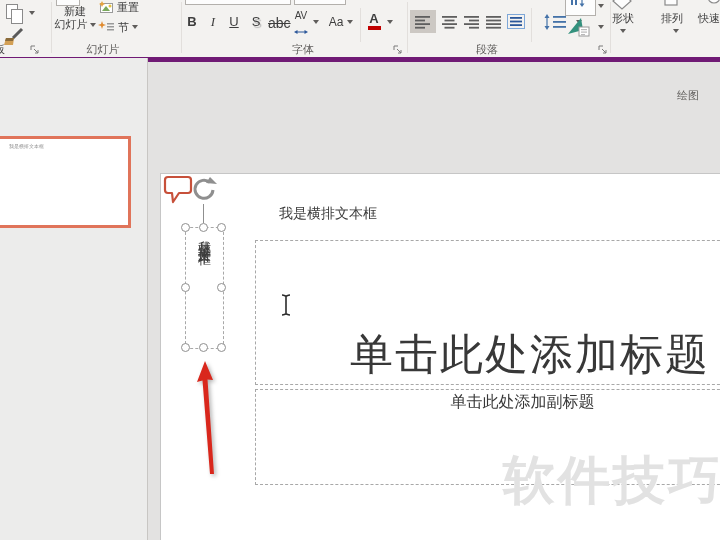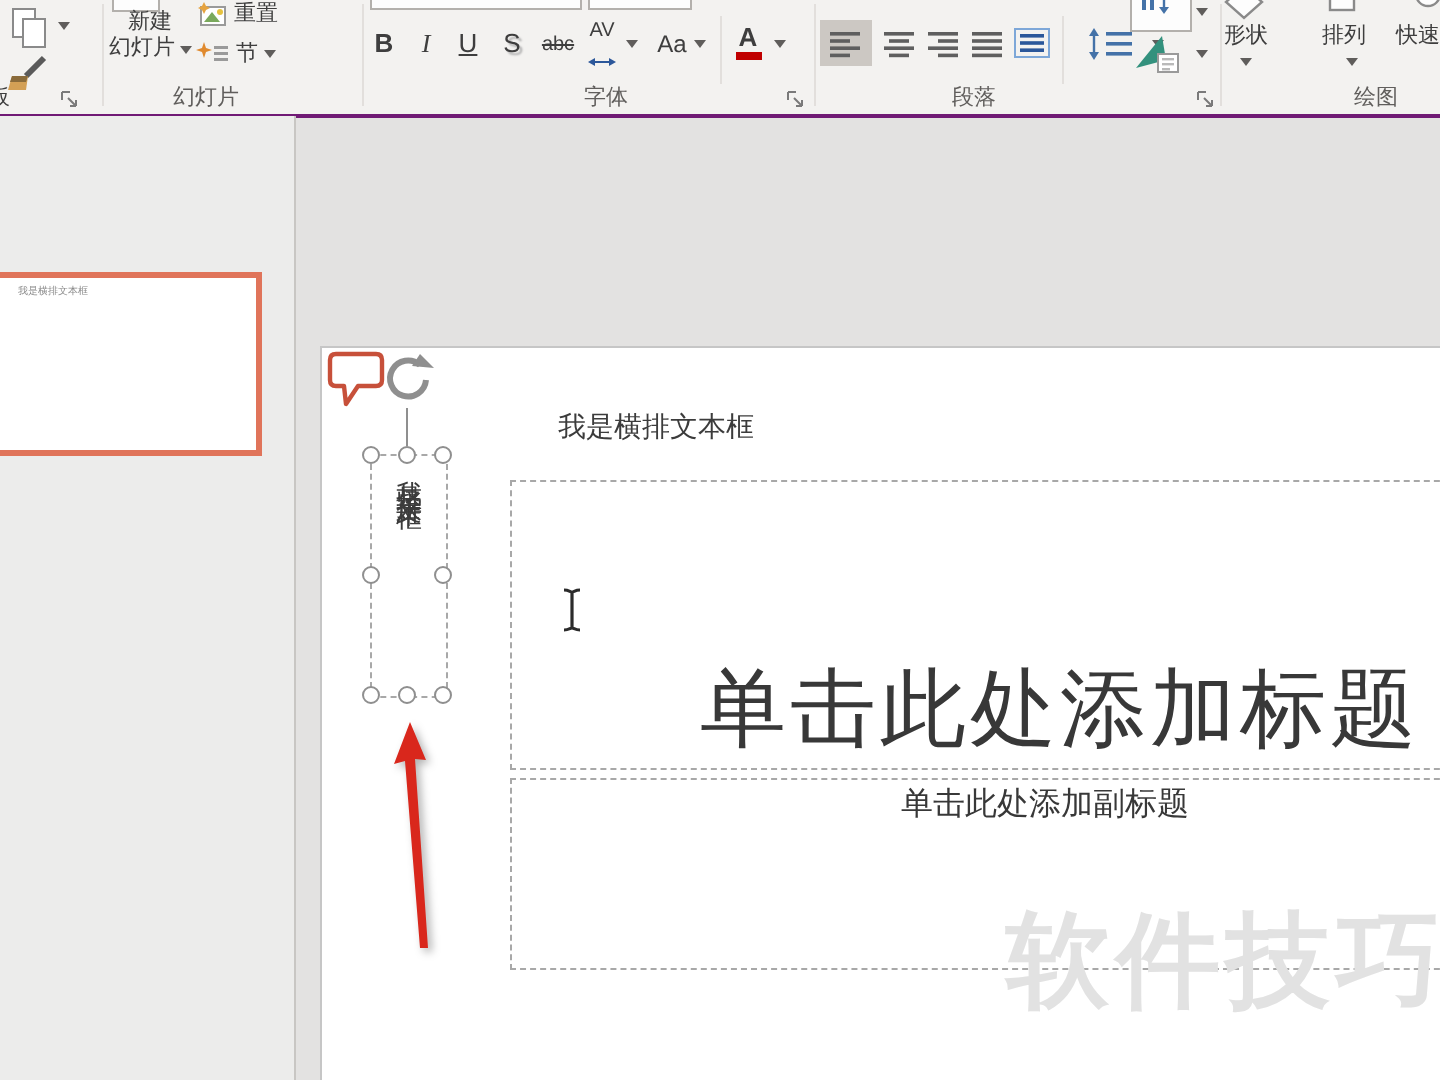--- a/index.html
+++ b/index.html
@@ -4,21 +4,21 @@
 <style>
   html,body{margin:0;padding:0;background:#888;}
   .stage{
     position:relative;width:720px;height:540px;overflow:hidden;
     background:#e3e2e1;
     font-family:"Liberation Sans","DejaVu Sans",sans-serif;
     color:#3e3e3e;-webkit-font-smoothing:antialiased;
   }
   .abs{position:absolute;}
   
-  .ribbon{left:0;top:0;width:720px;height:57px;background:#f3f2f0;border-bottom:2px solid #701a75;}
+  .ribbon{left:0;top:0;width:720px;height:57px;background:#f3f2f0;border-bottom:5px solid #701a75;}
   .rdiv{top:2px;height:51px;width:1px;background:#e2dfdc;}
   .grplabel{top:43px;height:12px;font-size:11px;color:#605e5c;text-align:center;line-height:12px;white-space:nowrap;}
   .btnlabel{font-size:11px;line-height:13px;color:#3e3e3e;white-space:nowrap;}
   .caret{width:0;height:0;border-left:3px solid transparent;border-right:3px solid transparent;border-top:4px solid #5f5d5b;}
   .remnant{background:#fdfdfd;border:1px solid #b3b0ac;}
   .fbtn{font-size:13px;line-height:18px;text-align:center;color:#3e3e3e;}
   .alignbtn{width:26px;height:23px;top:10px;display:flex;align-items:center;justify-content:center;}
   .sel{background:#ccc8c3;}
   .launcher path{stroke:#7a7a7a;stroke-width:1;fill:none;}
   
@@ -91,21 +91,21 @@
       </svg>
       <span class="btnlabel">节</span>
       <span class="caret"></span>
     </div>
     <div class="abs grplabel" style="left:63px;width:80px;">幻灯片</div>
 
     <div class="abs fbtn" style="left:184px;top:13px;width:16px;font-weight:bold;">B</div>
     <div class="abs fbtn" style="left:205px;top:13px;width:16px;font-style:italic;font-family:'Liberation Serif','DejaVu Serif',serif;">I</div>
     <div class="abs fbtn" style="left:226px;top:13px;width:16px;text-decoration:underline;">U</div>
     <div class="abs fbtn" style="left:248px;top:13px;width:16px;text-shadow:1.5px 1.5px 1px #b5b5b5;">S</div>
-    <div class="abs fbtn" style="left:268px;top:14px;width:22px;font-size:10px;text-decoration:line-through;">abc</div>
+    <div class="abs fbtn" style="left:268px;top:14px;width:22px;font-size:14px;text-decoration:line-through;">abc</div>
     <div class="abs" style="left:292px;top:11px;width:18px;text-align:center;">
       <div style="font-size:10px;line-height:10px;">AV</div>
       <svg width="14" height="6">
         <line x1="2" y1="3" x2="12" y2="3" stroke="#2b579a" stroke-width="1"></line>
         <polygon points="0,3 3.5,1 3.5,5" fill="#2b579a"></polygon>
         <polygon points="14,3 10.5,1 10.5,5" fill="#2b579a"></polygon>
       </svg>
     </div>
     <div class="abs caret" style="left:313px;top:20px;"></div>
     <div class="abs fbtn" style="left:326px;top:13px;width:20px;font-size:12px;">Aa</div>
@@ -200,21 +200,21 @@
     <div class="abs caret" style="left:620px;top:29px;"></div>
     <svg class="abs" style="left:664px;top:-6px;" width="15" height="12">
       <rect x="1" y="1" width="12" height="10" fill="#fdfdfd" stroke="#8a8a8a" stroke-width="1.2"></rect>
     </svg>
     <div class="abs btnlabel" style="left:661px;top:12px;width:30px;text-align:left;">排列</div>
     <div class="abs caret" style="left:673px;top:29px;"></div>
     <svg class="abs" style="left:706px;top:-5px;" width="16" height="10">
       <circle cx="8" cy="2" r="6" fill="#fdfdfd" stroke="#8a8a8a" stroke-width="1.2"></circle>
     </svg>
     <div class="abs btnlabel" style="left:698px;top:12px;width:34px;">快速</div>
-    <div class="abs grplabel" style="left:660px;width:56px;">绘图</div>
+    <div class="abs grplabel" style="left:660px;width:56px;margin-top:46px;">绘图</div>
   </div>
 
   <div class="abs panel">
     <div class="abs thumb">
       <div class="abs thumbtext">我是横排文本框</div>
     </div>
   </div>
 
   <div class="abs slide"></div>
 

